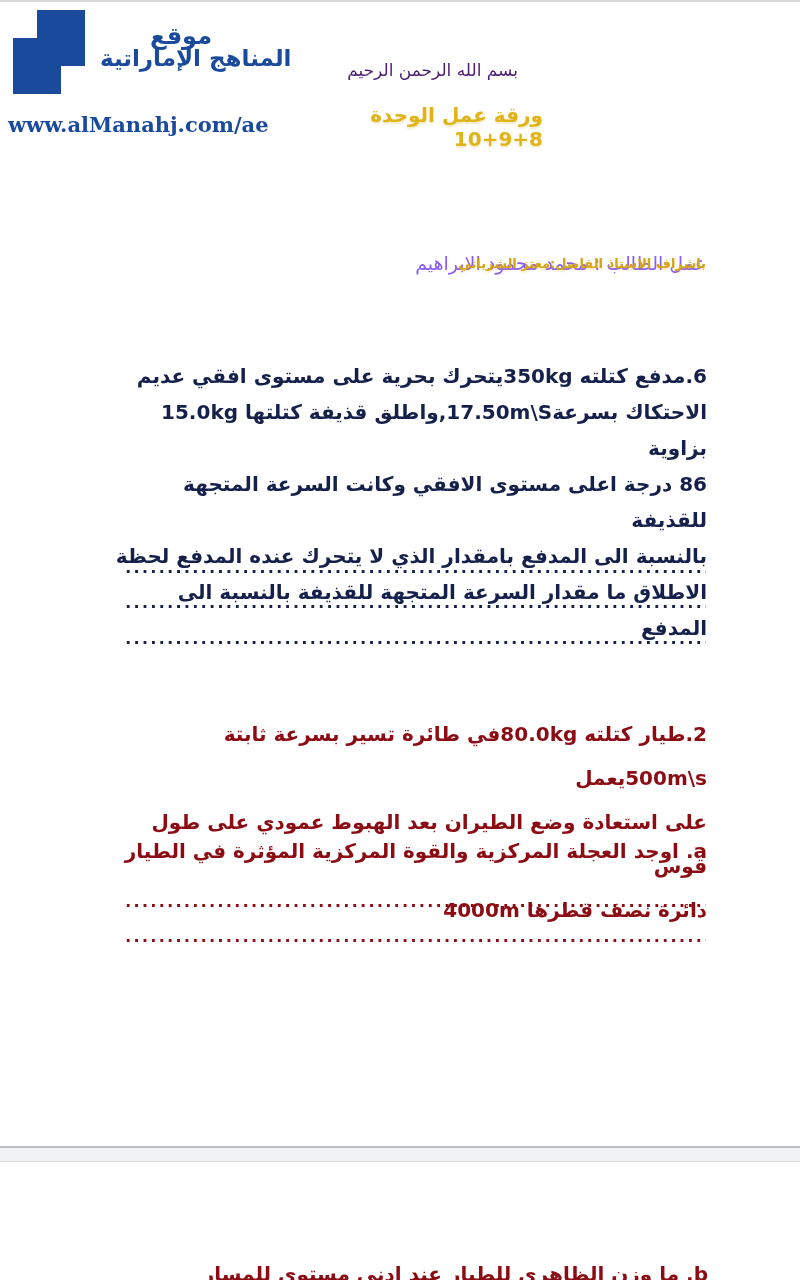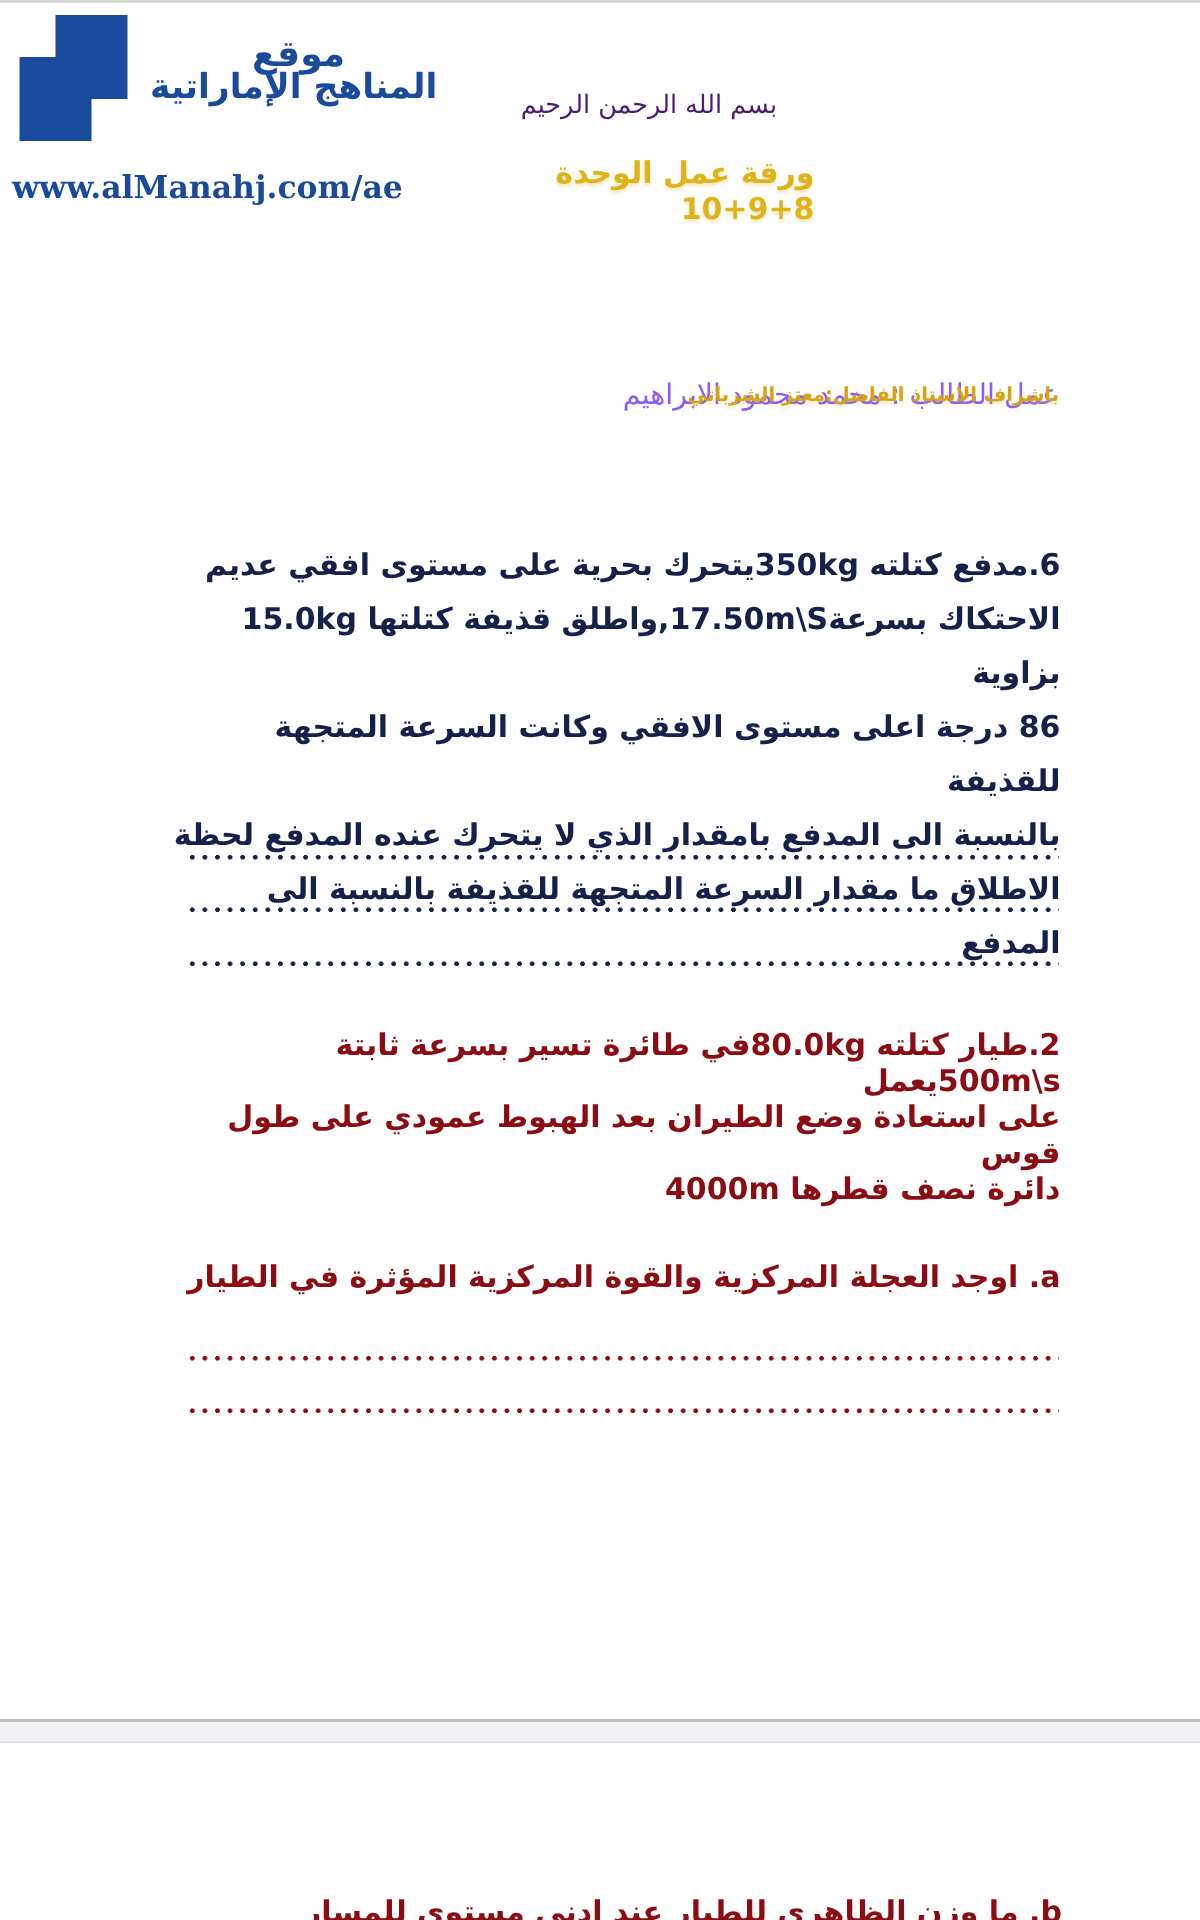--- a/index.html
+++ b/index.html
@@ -26,21 +26,21 @@
   .logo .sq1 {
     position: absolute; left: 24px; top: 0; width: 48px; height: 56px;
     background: #1a4a9c;
   }
   .logo .sq2 {
     position: absolute; left: 0; top: 28px; width: 48px; height: 56px;
     background: #1a4a9c;
   }
   .site-word {
     position: absolute; left: 150px; top: 22px; width: 80px;
-    text-align: right; direction: rtl;
+    text-align: left; direction: rtl;
     font-family: "DejaVu Sans", sans-serif; font-weight: bold;
     font-size: 24px; color: #1a4a9c;
   }
   .site-name {
     position: absolute; left: 100px; top: 45px; width: 195px;
     text-align: left; direction: rtl;
     font-family: "DejaVu Sans", sans-serif; font-weight: bold;
     font-size: 23px; color: #1a4a9c;
   }
   .basmala {
@@ -74,21 +74,21 @@
     font-size: 13px; color: #d6a415;
     text-shadow: 0 2px 2px rgba(220,180,40,0.25);
   }
   .question {
     position: absolute; left: 115px; width: 592px;
     direction: rtl; text-align: right;
     font-family: "DejaVu Sans", sans-serif; font-weight: bold;
     font-size: 20px;
   }
   .q1 { top: 358px; color: #15214a; line-height: 36px; }
-  .q2 { top: 684px; color: #8c0c14; line-height: 24px; }
+  .q2 { top: 712px; color: #8c0c14; line-height: 44px; }
   .q2a { top: 833px; color: #8c0c14; line-height: 36px; }
   .answer-line {
     position: absolute; left: 124px; width: 582px; height: 3px;
     background-image: radial-gradient(circle, currentColor 1.4px, transparent 1.6px);
     background-size: 8.4px 3px;
     background-repeat: repeat-x;
   }
   .line-dark { color: #15214a; }
   .line-red { color: #8c0c14; }
   .page-gap {

